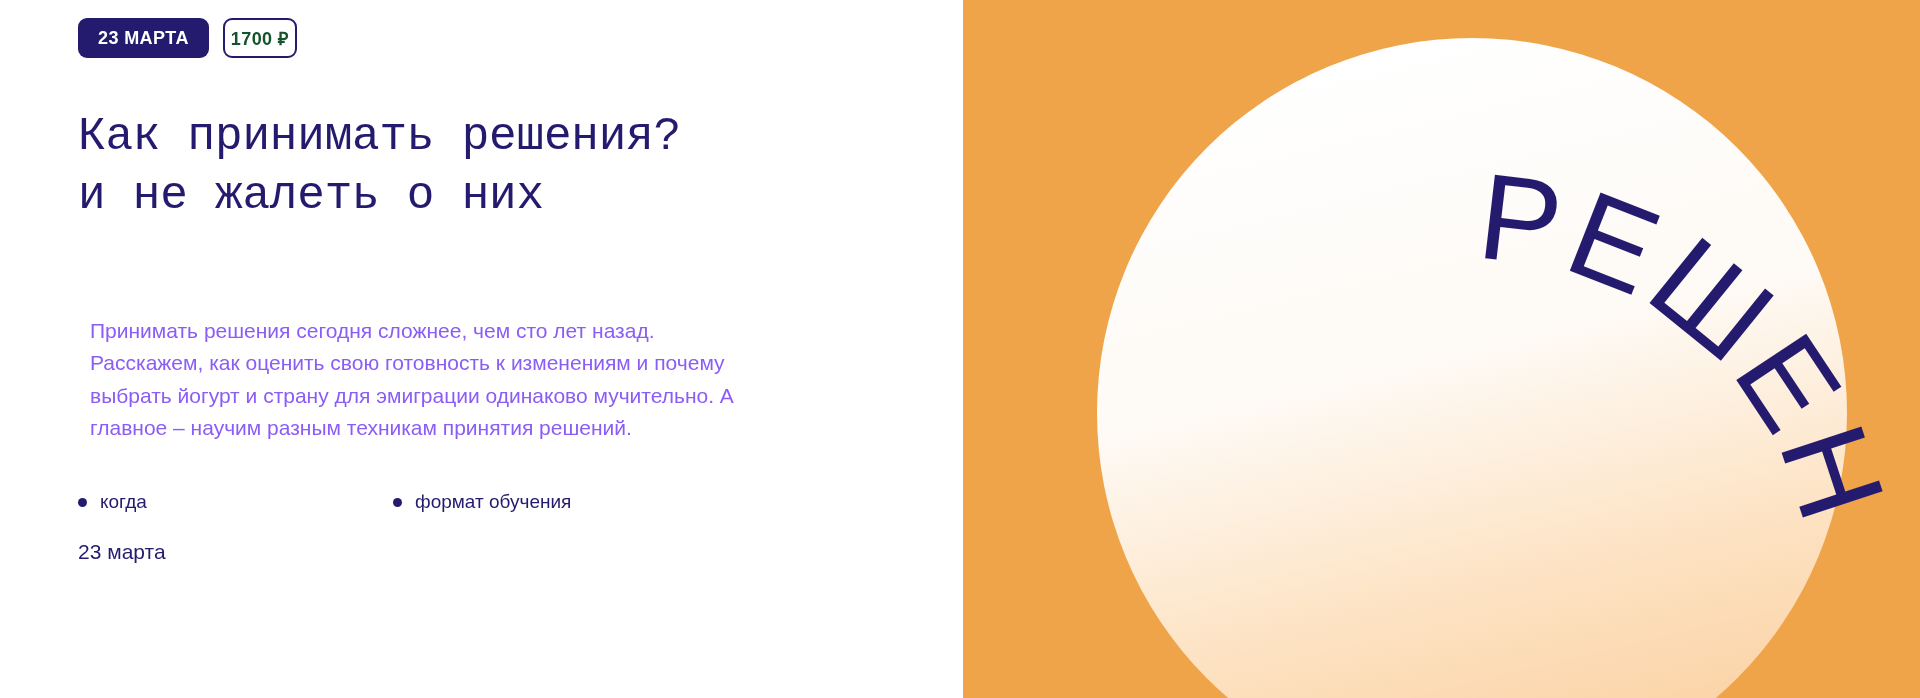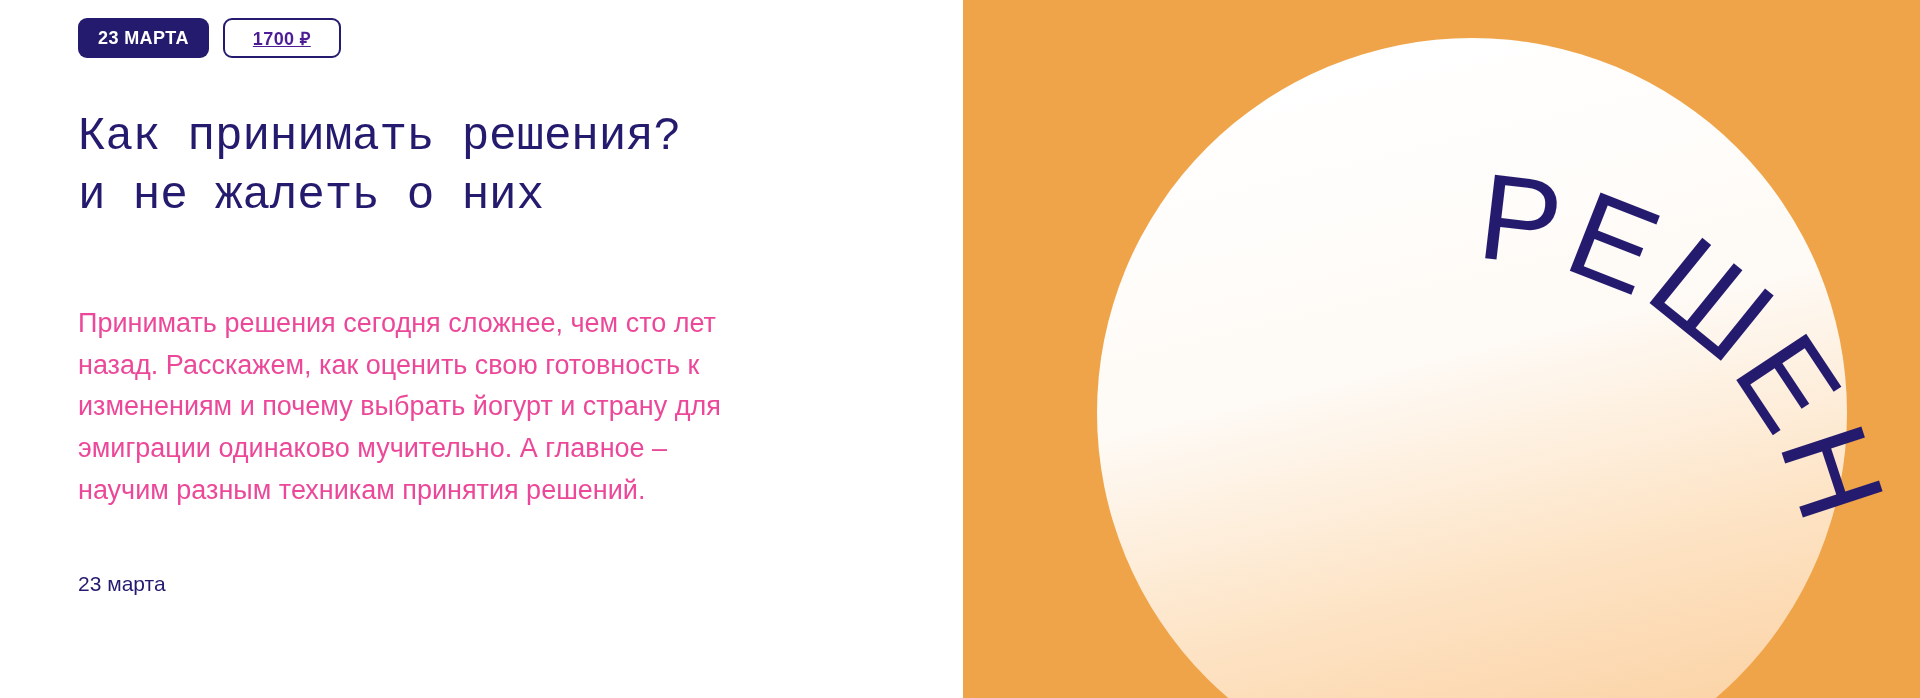--- a/index.html
+++ b/index.html
@@ -53,46 +53,45 @@
     letter-spacing: 0.4px;
     white-space: nowrap;
   }
   .badge-date {
     background: #241b6e;
     color: #ffffff;
     padding: 0 20px;
   }
   .badge-price {
     background: #ffffff;
-    color: #4c1d95;
+    color: #14532d;
     border: 2px solid #241b6e;
-    padding: 0 28px;
+    padding: 0 6px;
     font-weight: 600;
-    text-decoration: underline;
   }
 
   .headline {
     margin: 0;
     padding-top: 50px;
     font-size: 46px;
     line-height: 1.28;
     font-weight: 400;
     color: #241b6e;
     max-width: 640px;
     letter-spacing: -0.2px;
     font-family: Liberation Mono, monospace;
   }
 
   .description {
-    margin: 0;
+    margin: 12px;
     padding-top: 77px;
-    font-size: 27px;
+    font-size: 21px;
     line-height: 1.55;
     font-weight: 400;
-    color: #ec4899;
+    color: #8b5cf6;
     max-width: 660px;
   }
 
   .facts {
     display: flex;
     padding-top: 34px;
   }
   .fact-col {
     width: 315px;
     flex: 0 0 315px;
@@ -147,24 +146,32 @@
       <span class="badge badge-date">23 МАРТА</span>
       <span class="badge badge-price">1700 ₽</span>
     </div>
 
     <h1 class="headline">Как принимать решения? и не жалеть о них</h1>
 
     <p class="description">Принимать решения сегодня сложнее, чем сто лет назад. Расскажем, как оценить свою готовность к изменениям и почему выбрать йогурт и страну для эмиграции одинаково мучительно. А главное – научим разным техникам принятия решений.</p>
 
     <div class="facts">
       <div class="fact-col">
+        <div class="fact-label-row">
+          <span class="fact-dot"></span>
+          <span class="fact-label">когда</span>
+        </div>
         <div class="fact-value">23 марта</div>
       </div>
 
       <div class="fact-col">
+        <div class="fact-label-row">
+          <span class="fact-dot"></span>
+          <span class="fact-label">формат обучения</span>
+        </div>
       </div>
     </div>
 
   </div>
 
   <div class="visual-pane">
     <svg class="visual-svg" viewBox="0 0 957 698" xmlns="http://www.w3.org/2000/svg">
       <defs>
         <linearGradient id="circleGrad" x1="0.38" y1="0" x2="0.62" y2="1">
           <stop offset="0%" stop-color="#ffffff"></stop>

